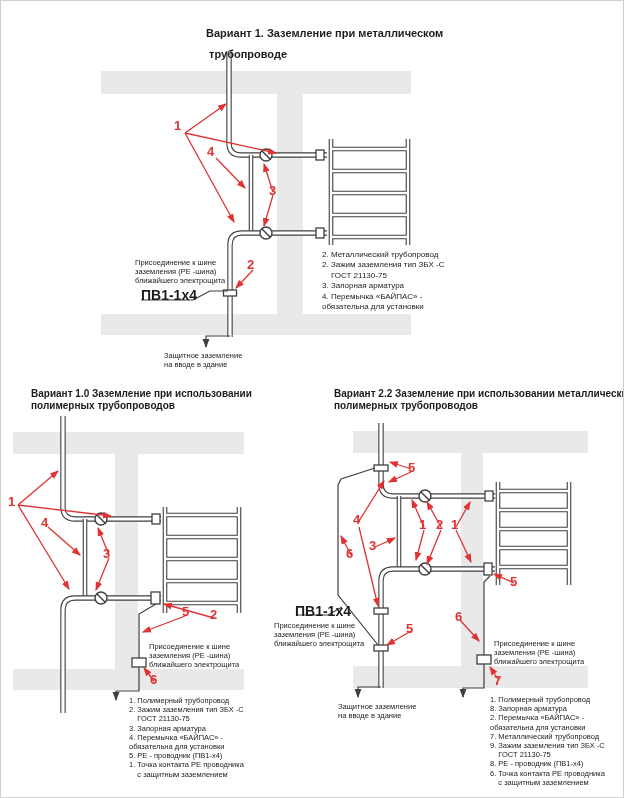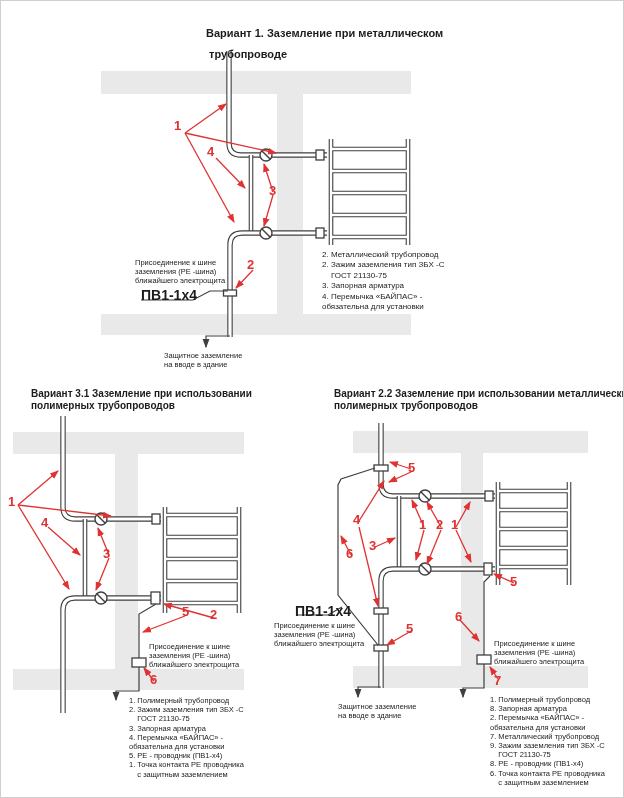--- a/index.html
+++ b/index.html
@@ -207,21 +207,21 @@
   <div class="ll">    ГОСТ 21130-75</div>
   <div class="ll">3. Запорная арматура</div>
   <div class="ll">4. Перемычка «БАЙПАС» -</div>
   <div class="ll">обязательна для установки</div>
 </div>
 <span class="co" style="left:173px;top:118px">1</span>
 <span class="co" style="left:206px;top:144px">4</span>
 <span class="co" style="left:268px;top:183px">3</span>
 <span class="co" style="left:246px;top:257px">2</span>
 
-<div class="txt title2" style="left:30px;top:387px">Вариант 3.1 Заземление при использовании
+<div class="txt title2" style="left:30px;top:387px">Вариант 1.0 Заземление при использовании
 полимерных трубопроводов</div>
 <div class="txt small" style="left:148px;top:641px">Присоединение к шине
 заземления (РЕ -шина)
 ближайшего электрощита</div>
 <div class="legendbox legend2" style="left:128px;top:695px">
   <div class="ll">1. Полимерный трубопровод</div>
   <div class="ll">2. Зажим заземления тип ЗБХ -С</div>
   <div class="ll">    ГОСТ 21130-75</div>
   <div class="ll">3. Запорная арматура</div>
   <div class="ll">4. Перемычка «БАЙПАС» -</div>

